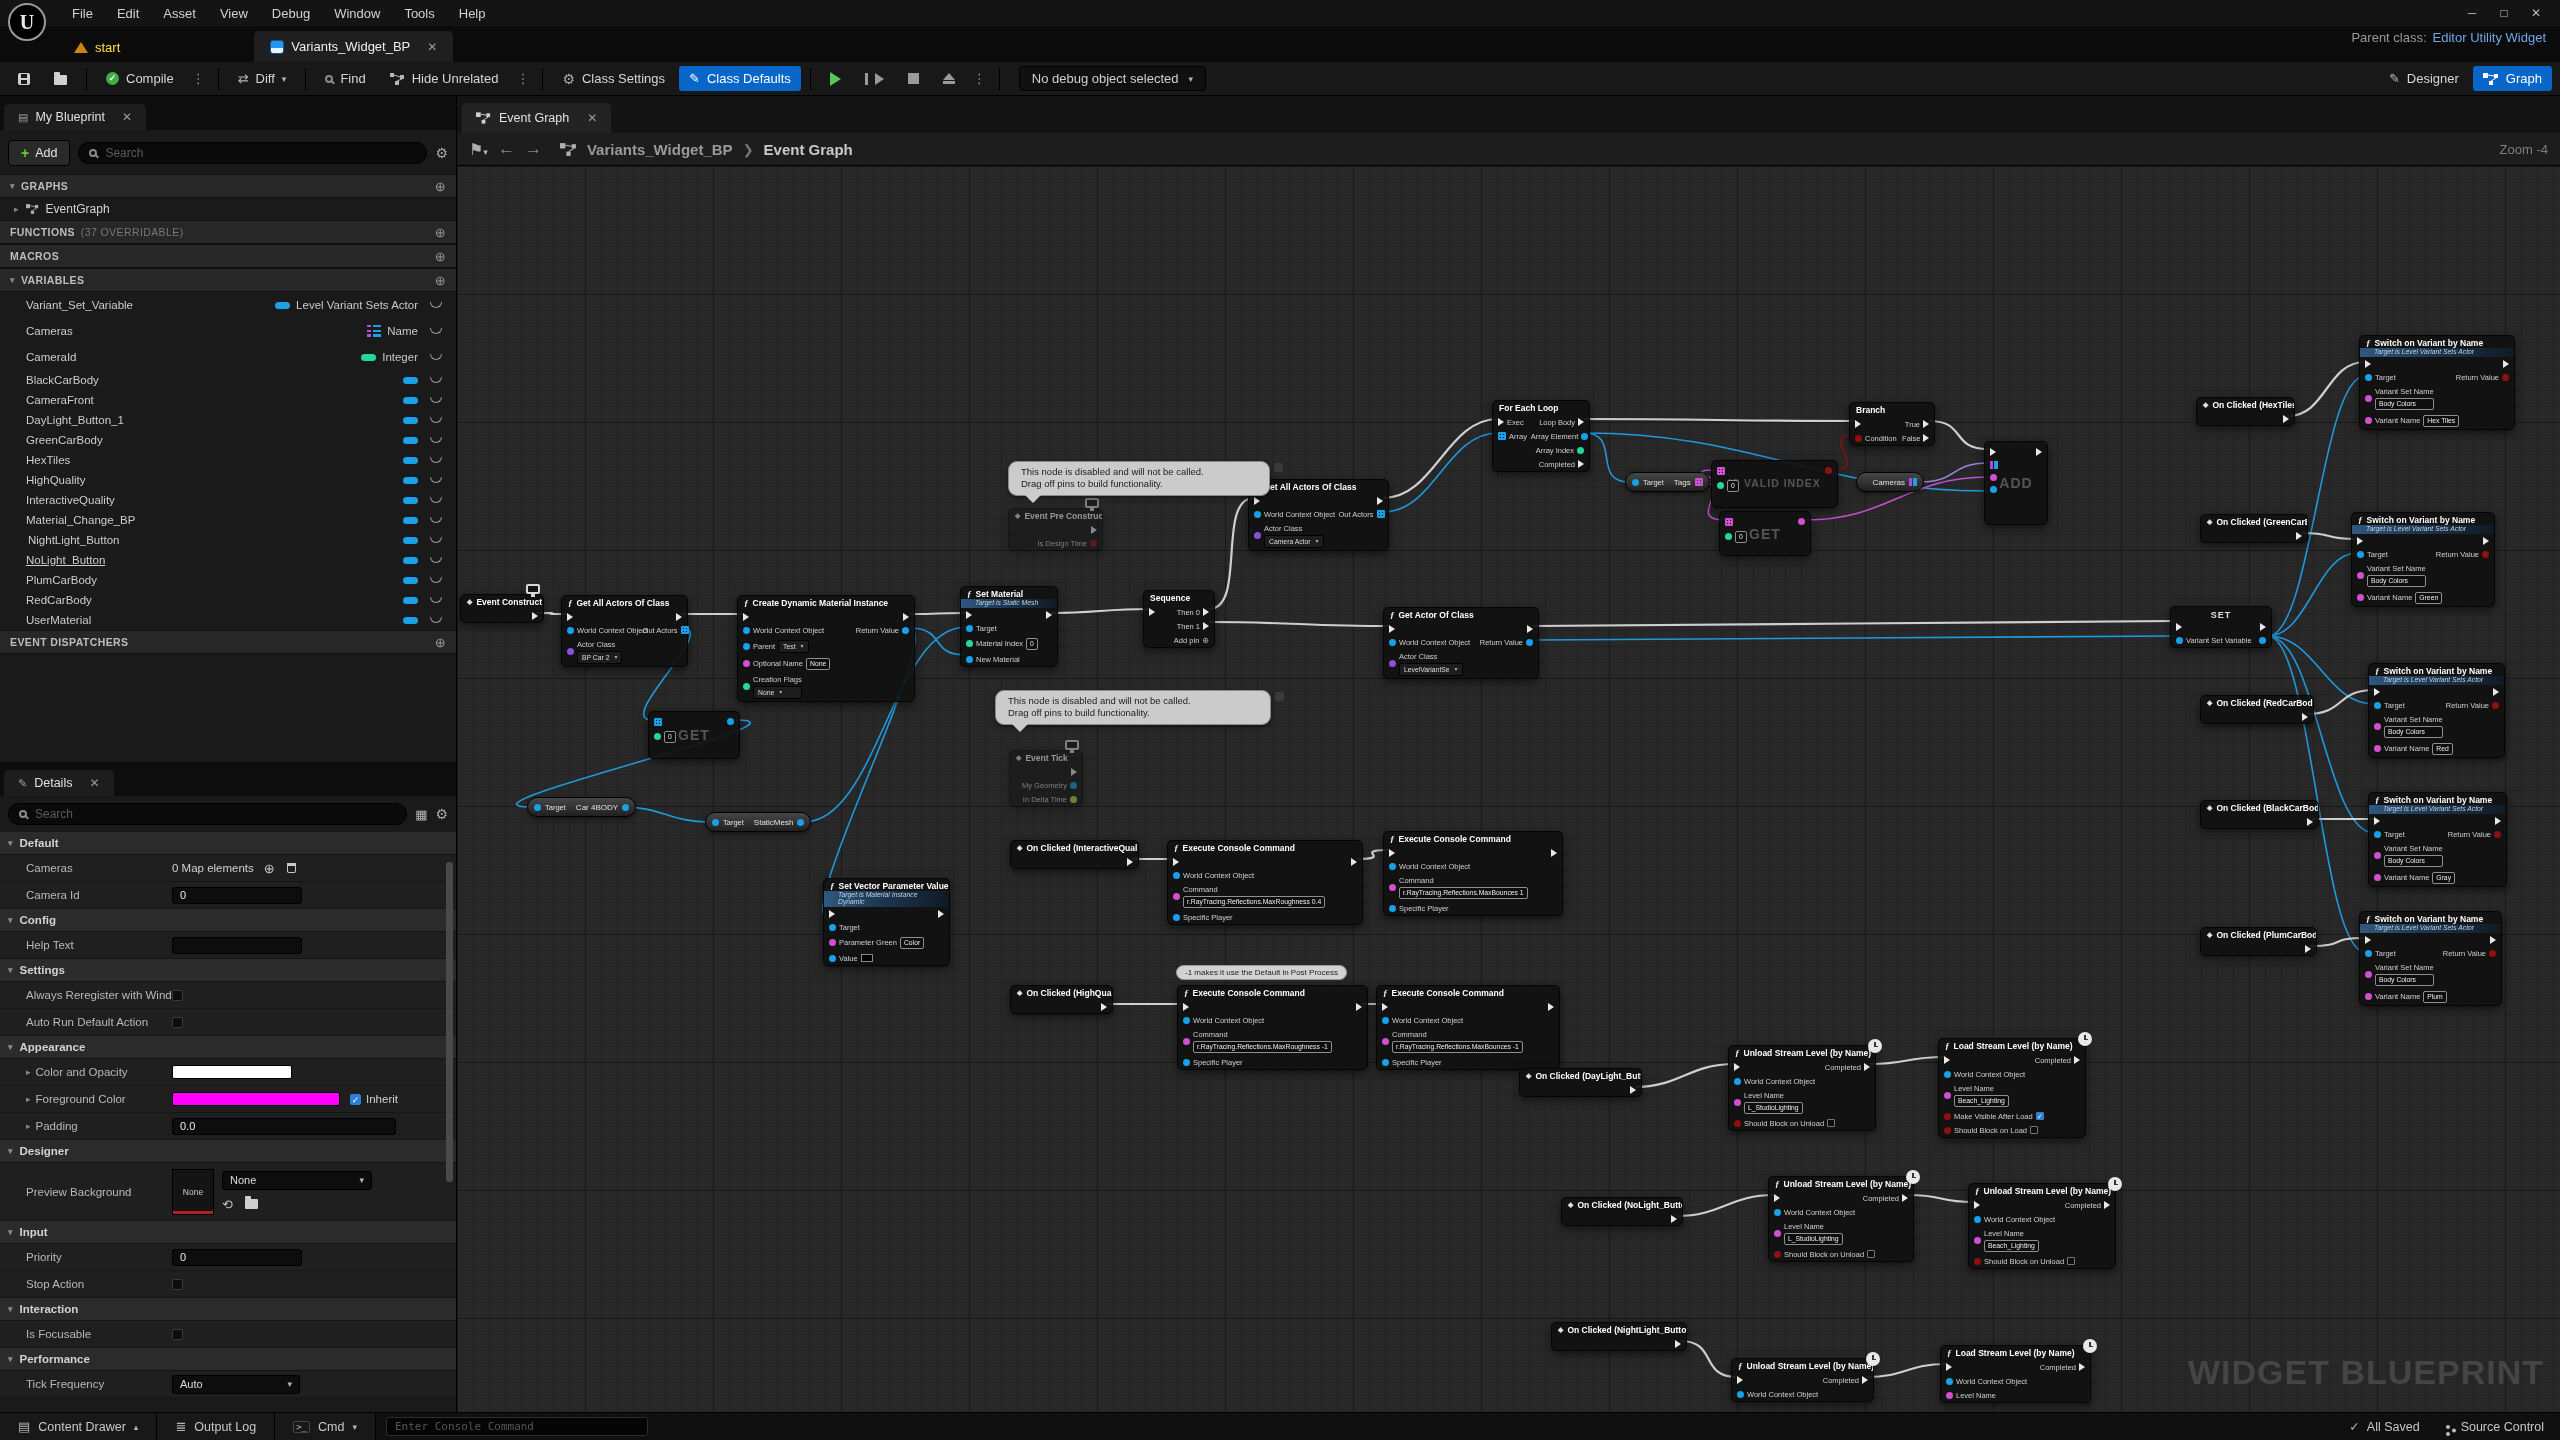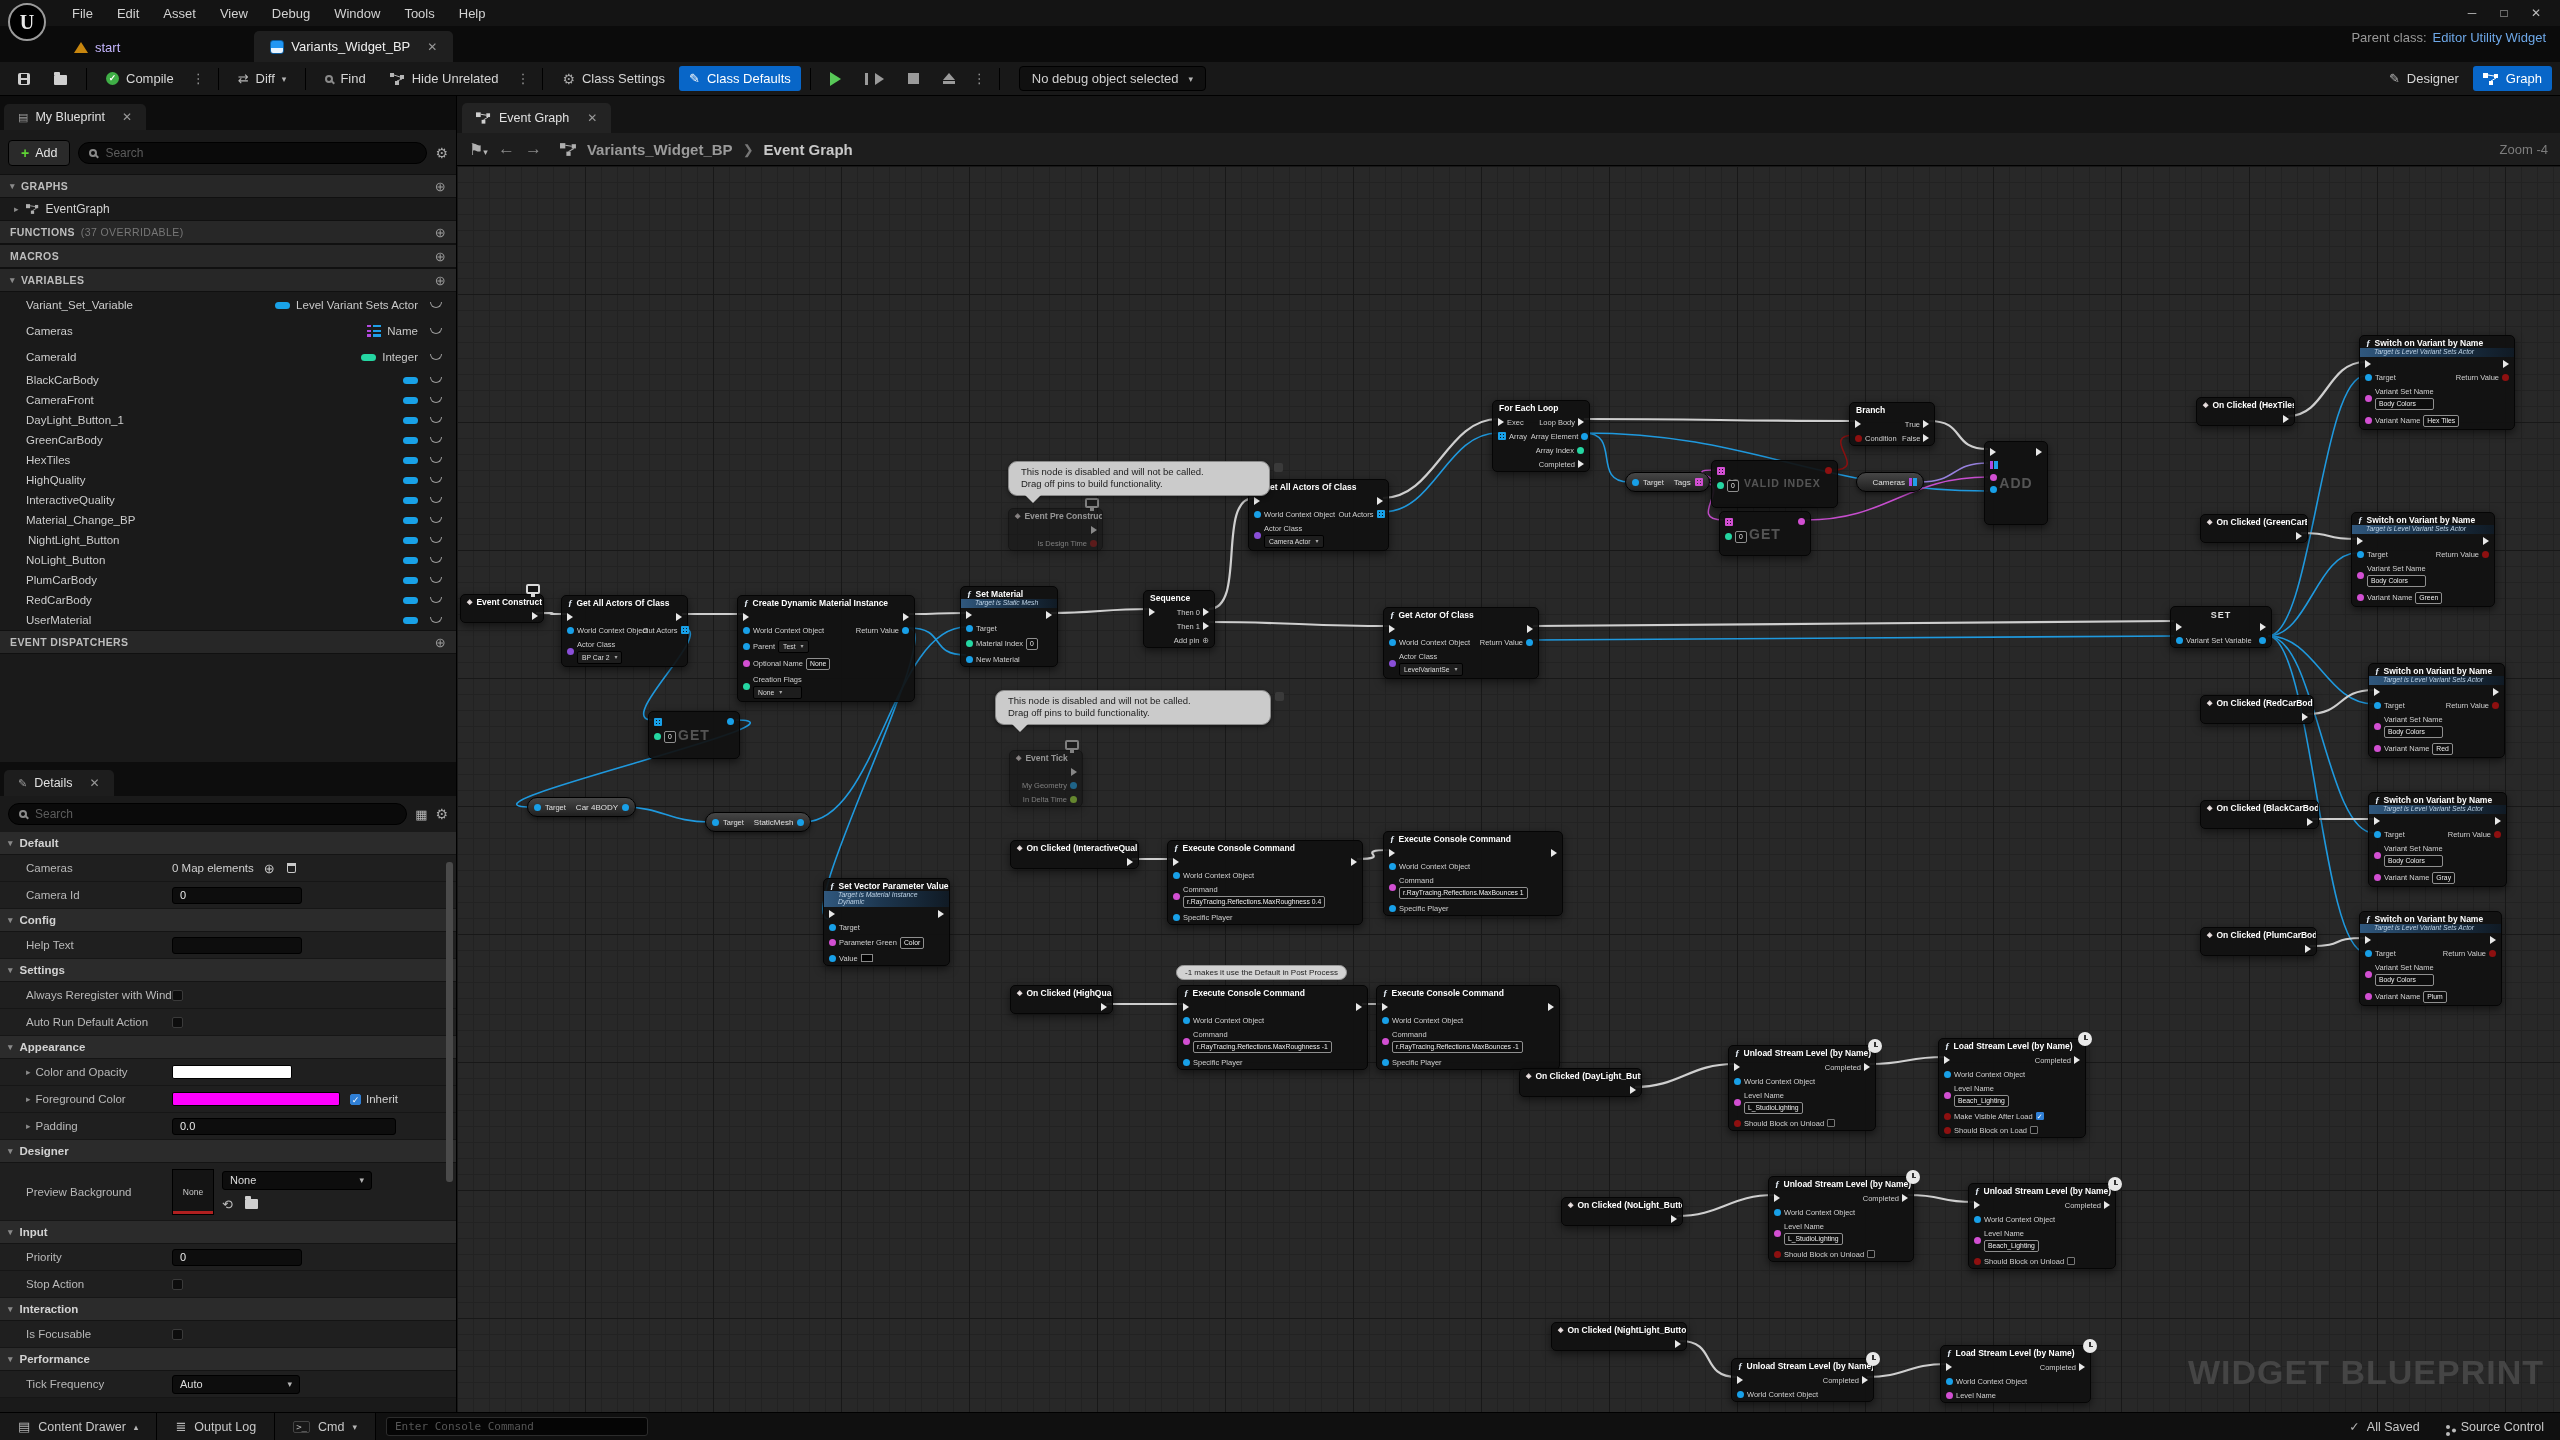--- a/index.html
+++ b/index.html
@@ -7,21 +7,21 @@
   .app{position:relative;width:2560px;height:1440px;display:flex;flex-direction:column}
 
   
   .menubar{height:26px;background:#141414;display:flex;align-items:center;padding-left:60px;gap:4px;position:relative;flex:none}
   .uelogo{position:absolute;left:8px;top:3px;width:38px;height:38px;border-radius:50%;background:#000;border:2px solid #9a9a9a;color:#e8e8e8;display:flex;align-items:center;justify-content:center;font-weight:bold;font-size:20px;font-family:"Liberation Serif",serif;z-index:5}
   .menu-item{padding:2px 12px;font-size:13px;color:#d2d2d2;cursor:default}
   .wincontrols{margin-left:auto;display:flex;gap:4px;padding-right:10px}
   .wc{width:28px;text-align:center;color:#bdbdbd;font-size:12px}
   .tabstrip{height:36px;background:#0b0b0b;display:flex;align-items:flex-end;padding-left:60px;flex:none;position:relative}
   .tab{display:flex;align-items:center;gap:7px;font-size:13px;padding:7px 14px;color:#c8c8c8}
-  .tab.start{color:#c4b5fd}
+  .tab.start{color:#fde047}
   .warn-tri{width:0;height:0;border-left:7px solid transparent;border-right:7px solid transparent;border-bottom:11px solid #c8860e}
   .tab.active{background:#1f1f1f;border-radius:5px 5px 0 0;margin-left:120px;padding:8px 16px;color:#eee}
   .bpicon{width:14px;height:14px;border-radius:3px;background:linear-gradient(180deg,#2196f3 55%,#e8f4ff 55%);border:1px solid #0b5c9e}
   .tabx{color:#9a9a9a;font-size:12px;margin-left:10px}
   .parentclass{position:absolute;right:14px;top:4px;font-size:13px;color:#9a9a9a}
   .parentclass b{color:#6ea8e8;font-weight:normal;margin-left:6px}
 
   .toolbar{height:34px;background:#181818;border-bottom:1px solid #000;display:flex;align-items:center;padding:0 8px;gap:4px;flex:none}
   .tbtn{display:flex;align-items:center;gap:7px;padding:5px 10px;font-size:13px;color:#d6d6d6;border-radius:3px}
   .tsep{width:1px;height:22px;background:#000;margin:0 5px}
@@ -380,21 +380,21 @@
               <div class="varrow" style="height: 20px;">
                 <span>Material_Change_BP</span>
                 <span class="vpill" style="background: rgb(25, 162, 232);"></span>
                 <span class="eyec"></span>
               </div>
               <div class="varrow" style="height: 20px; padding-left: 28px;">
                 <span>NightLight_Button</span>
                 <span class="vpill" style="background: rgb(25, 162, 232);"></span>
                 <span class="eyec"></span>
               </div>
-              <div class="varrow" style="height: 20px;">
+              <div class="varrow" style="height: 20px; text-decoration: underline;">
                 <span>NoLight_Button</span>
                 <span class="vpill" style="background: rgb(25, 162, 232);"></span>
                 <span class="eyec"></span>
               </div>
               <div class="varrow" style="height: 20px;">
                 <span>PlumCarBody</span>
                 <span class="vpill" style="background: rgb(25, 162, 232);"></span>
                 <span class="eyec"></span>
               </div>
               <div class="varrow" style="height: 20px;">

